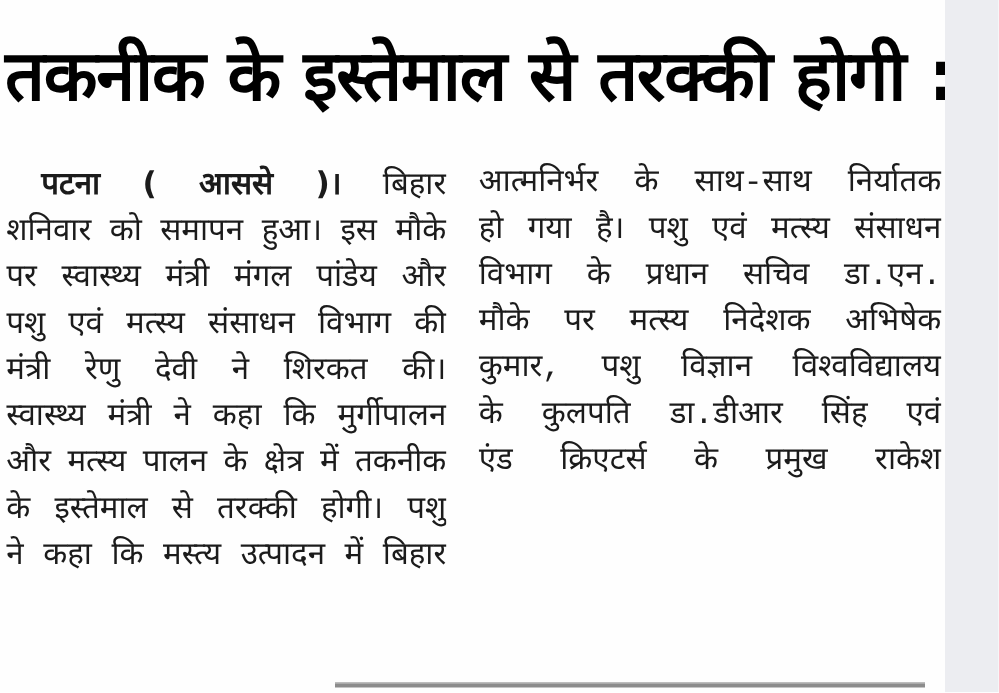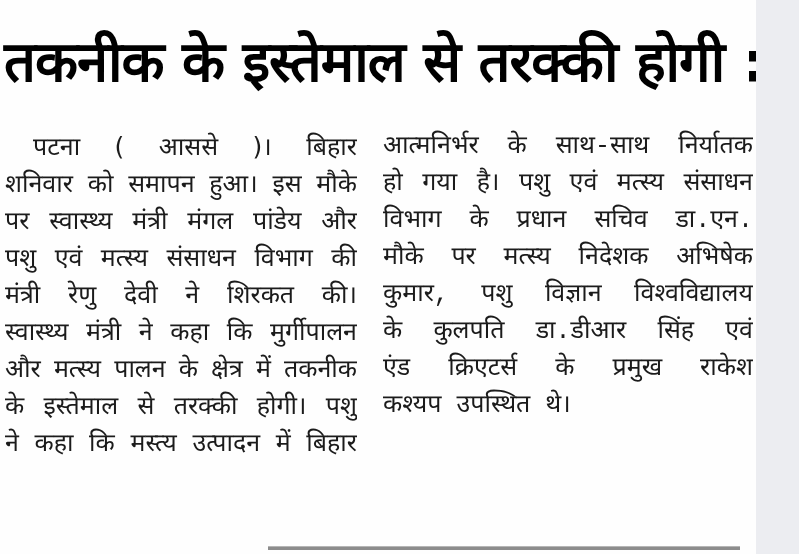--- a/index.html
+++ b/index.html
@@ -61,21 +61,21 @@
   .col.right { width: 370px; font-family: Liberation Mono, monospace; }
   .line {
     height: 37px;
     text-align: justify;
     text-align-last: justify;
     white-space: nowrap;
     overflow: hidden;
   }
   .line.first { text-indent: 28px; }
   .line.last  { text-align: left; text-align-last: left; }
-  .dateline { font-weight: normal; }
+  .dateline { font-weight: bold; }
   .bottom-rule {
     position: absolute;
     left: 268px;
     top: 546px;
     width: 472px;
     height: 3px;
     background: #8c8c8c;
     border-top: 1px solid #b5b5b5;
   }
 </style>
@@ -106,21 +106,20 @@
       </div>
 
       <div class="col right">
         <div class="line">आत्मनिर्भर के साथ-साथ निर्यातक</div>
         <div class="line">हो गया है। पशु एवं मत्स्य संसाधन</div>
         <div class="line">विभाग के प्रधान सचिव डा.एन.</div>
         <div class="line">मौके पर मत्स्य निदेशक अभिषेक</div>
         <div class="line">कुमार, पशु विज्ञान विश्वविद्यालय</div>
         <div class="line">के कुलपति डा.डीआर सिंह एवं</div>
         <div class="line">एंड क्रिएटर्स के प्रमुख राकेश</div>
-        <div class="line last">कश्यप उपस्थित थे।</div>
       </div>
 
     </div>
 
     <div class="bottom-rule"></div>
   </div>
 
   <div class="edge-strip"></div>
 
 </div>

